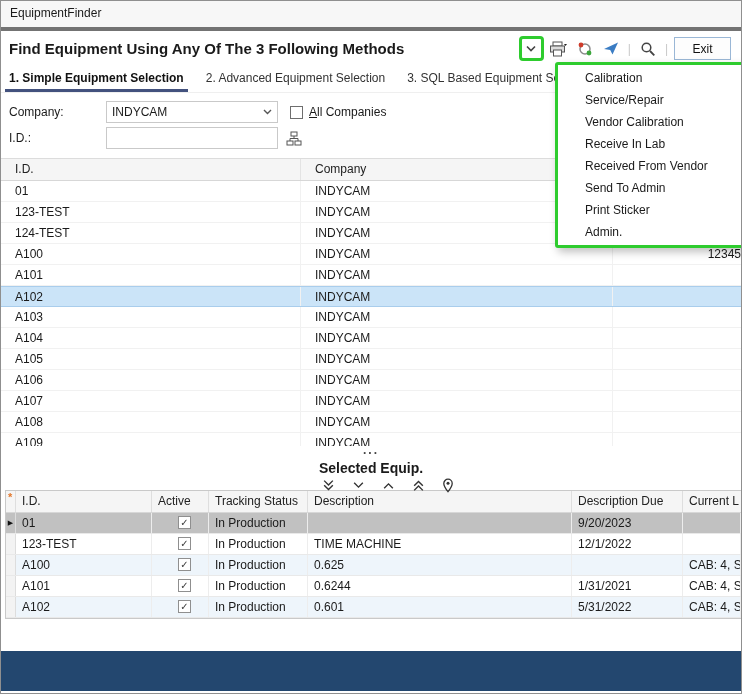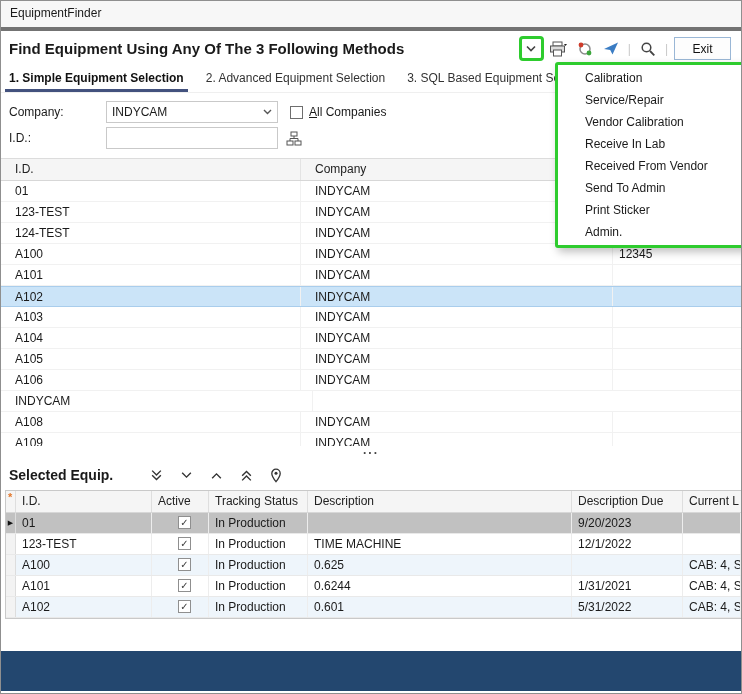--- a/index.html
+++ b/index.html
@@ -30,28 +30,28 @@
   .mnemonic{display:inline-block;}
   .mnemonic::first-letter{text-decoration:underline;}
   .idinput{width:172px;height:22px;box-sizing:border-box;border:1px solid #c9c9c9;padding:0 5px;font:inherit;}
   .lookup-btn{margin-left:6px;width:20px;height:20px;border:none;background:transparent;display:flex;align-items:center;justify-content:center;padding:0;}
   
   .grid-top{height:287px;border-top:1px solid #dcdcdc;overflow:hidden;}
   .gt-header{display:flex;height:22px;box-sizing:border-box;background:#f5f5f5;border-bottom:1px solid #d7d7d7;}
   .gh{line-height:21px;padding-left:14px;border-right:1px solid #e3e3e3;box-sizing:border-box;color:#222;overflow:hidden;white-space:nowrap;}
   .c-id{width:300px;}
   .c-co{width:312px;}
-  .c-x{flex:1;border-right:none;padding-left:6px;}
+  .c-x{flex:1;border-right:none;padding-left:6px;text-align:right;}
   .gt-row{display:flex;height:21px;box-sizing:border-box;border-bottom:1px solid #f1f1f1;background:#fff;}
   .gc{line-height:20px;padding-left:14px;border-right:1px solid #f1f1f1;box-sizing:border-box;overflow:hidden;white-space:nowrap;}
   .gc.c-x{padding-left:6px;border-right:none;}
   .gt-row.sel{background:#cbe4f8;border-top:1px solid #a9cdec;border-bottom:1px solid #a9cdec;}
   .dots{height:14px;line-height:9px;text-align:center;color:#444;letter-spacing:2px;font-weight:700;}
   
-  .selected-bar{display:flex;align-items:center;height:30px;padding:0 8px;}
+  .selected-bar{display:flex;align-items:center;height:30px;padding:0 8px;flex-direction:column;}
   .selected-title{font-size:14px;font-weight:700;}
   .sel-icons{display:flex;align-items:center;gap:12px;margin-left:34px;}
   .sico{width:18px;height:18px;border:none;background:transparent;display:flex;align-items:center;justify-content:center;padding:0;}
   
   .grid-bottom{margin-left:4px;width:calc(100% - 4px);box-sizing:border-box;border:1px solid #c9c9c9;border-right:none;}
   .bt-header{display:flex;height:22px;box-sizing:border-box;background:#f5f5f5;border-bottom:1px solid #d7d7d7;}
   .bh{line-height:21px;padding-left:6px;border-right:1px solid #dedede;box-sizing:border-box;overflow:hidden;white-space:nowrap;color:#222;}
   .b-mark{width:10px;padding:0;position:relative;}
   .b-id{width:136px;}
   .b-act{width:57px;}
@@ -211,20 +211,21 @@
           <div class="gc c-id">A105</div>
           <div class="gc c-co">INDYCAM</div>
           <div class="gc c-x"></div>
         </div>
         <div class="gt-row">
           <div class="gc c-id">A106</div>
           <div class="gc c-co">INDYCAM</div>
           <div class="gc c-x"></div>
         </div>
         <div class="gt-row">
+          <div class="gc c-id">A107</div>
           <div class="gc c-co">INDYCAM</div>
           <div class="gc c-x"></div>
         </div>
         <div class="gt-row">
           <div class="gc c-id">A108</div>
           <div class="gc c-co">INDYCAM</div>
           <div class="gc c-x"></div>
         </div>
         <div class="gt-row">
           <div class="gc c-id">A109</div>

